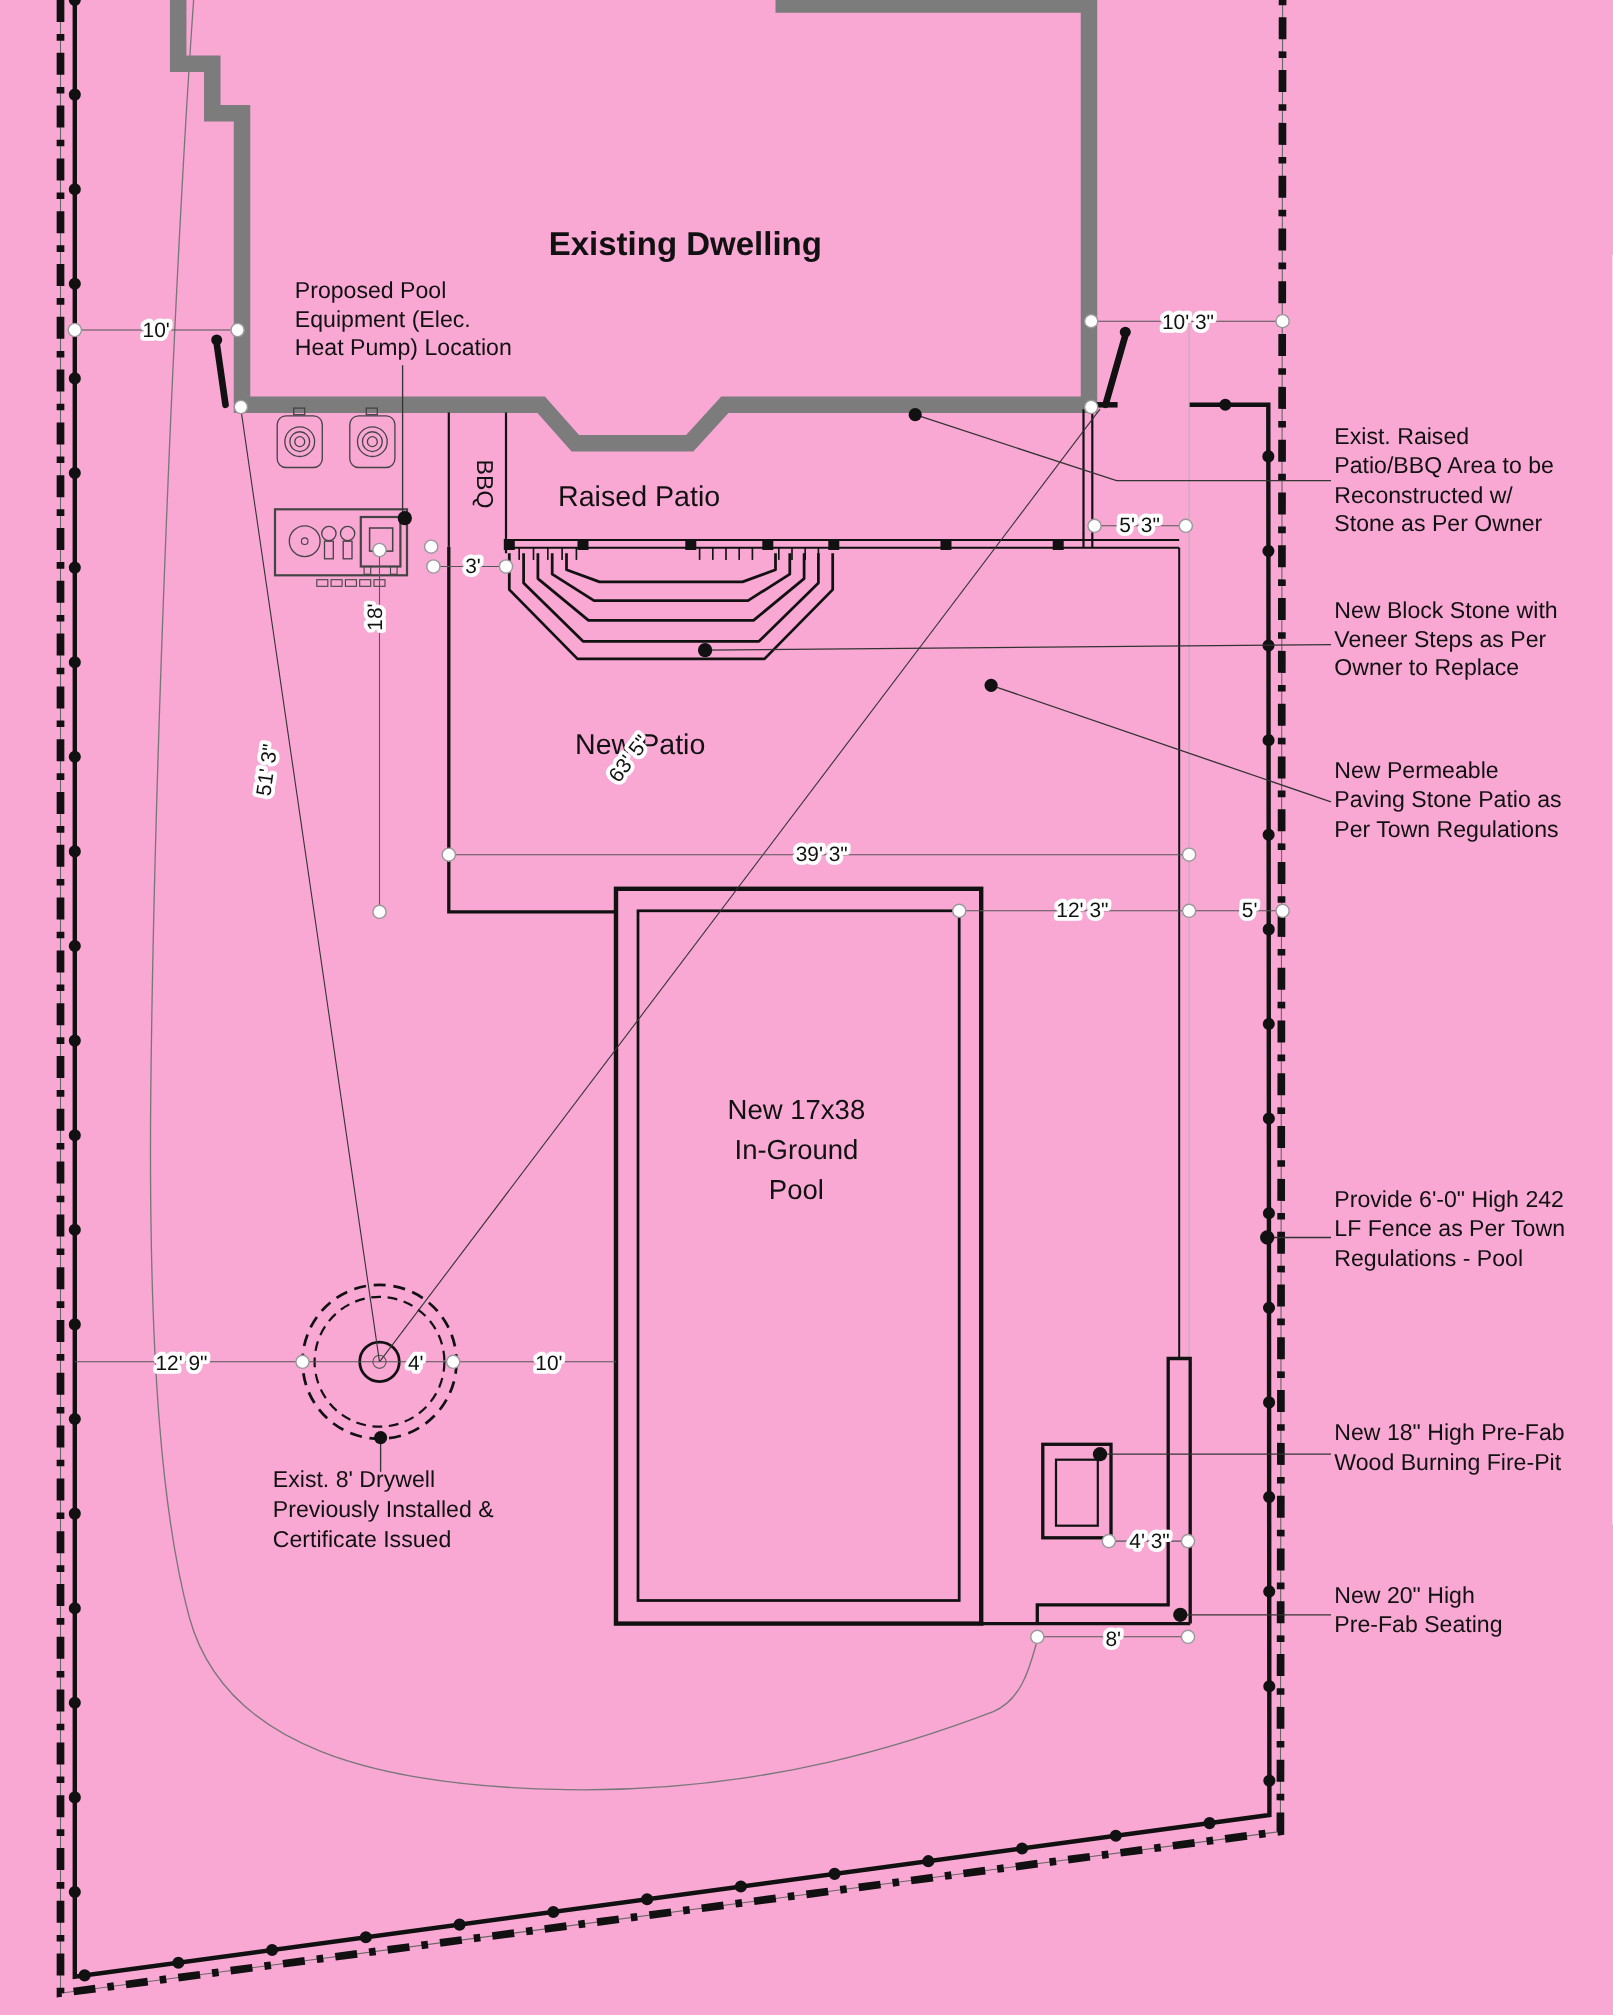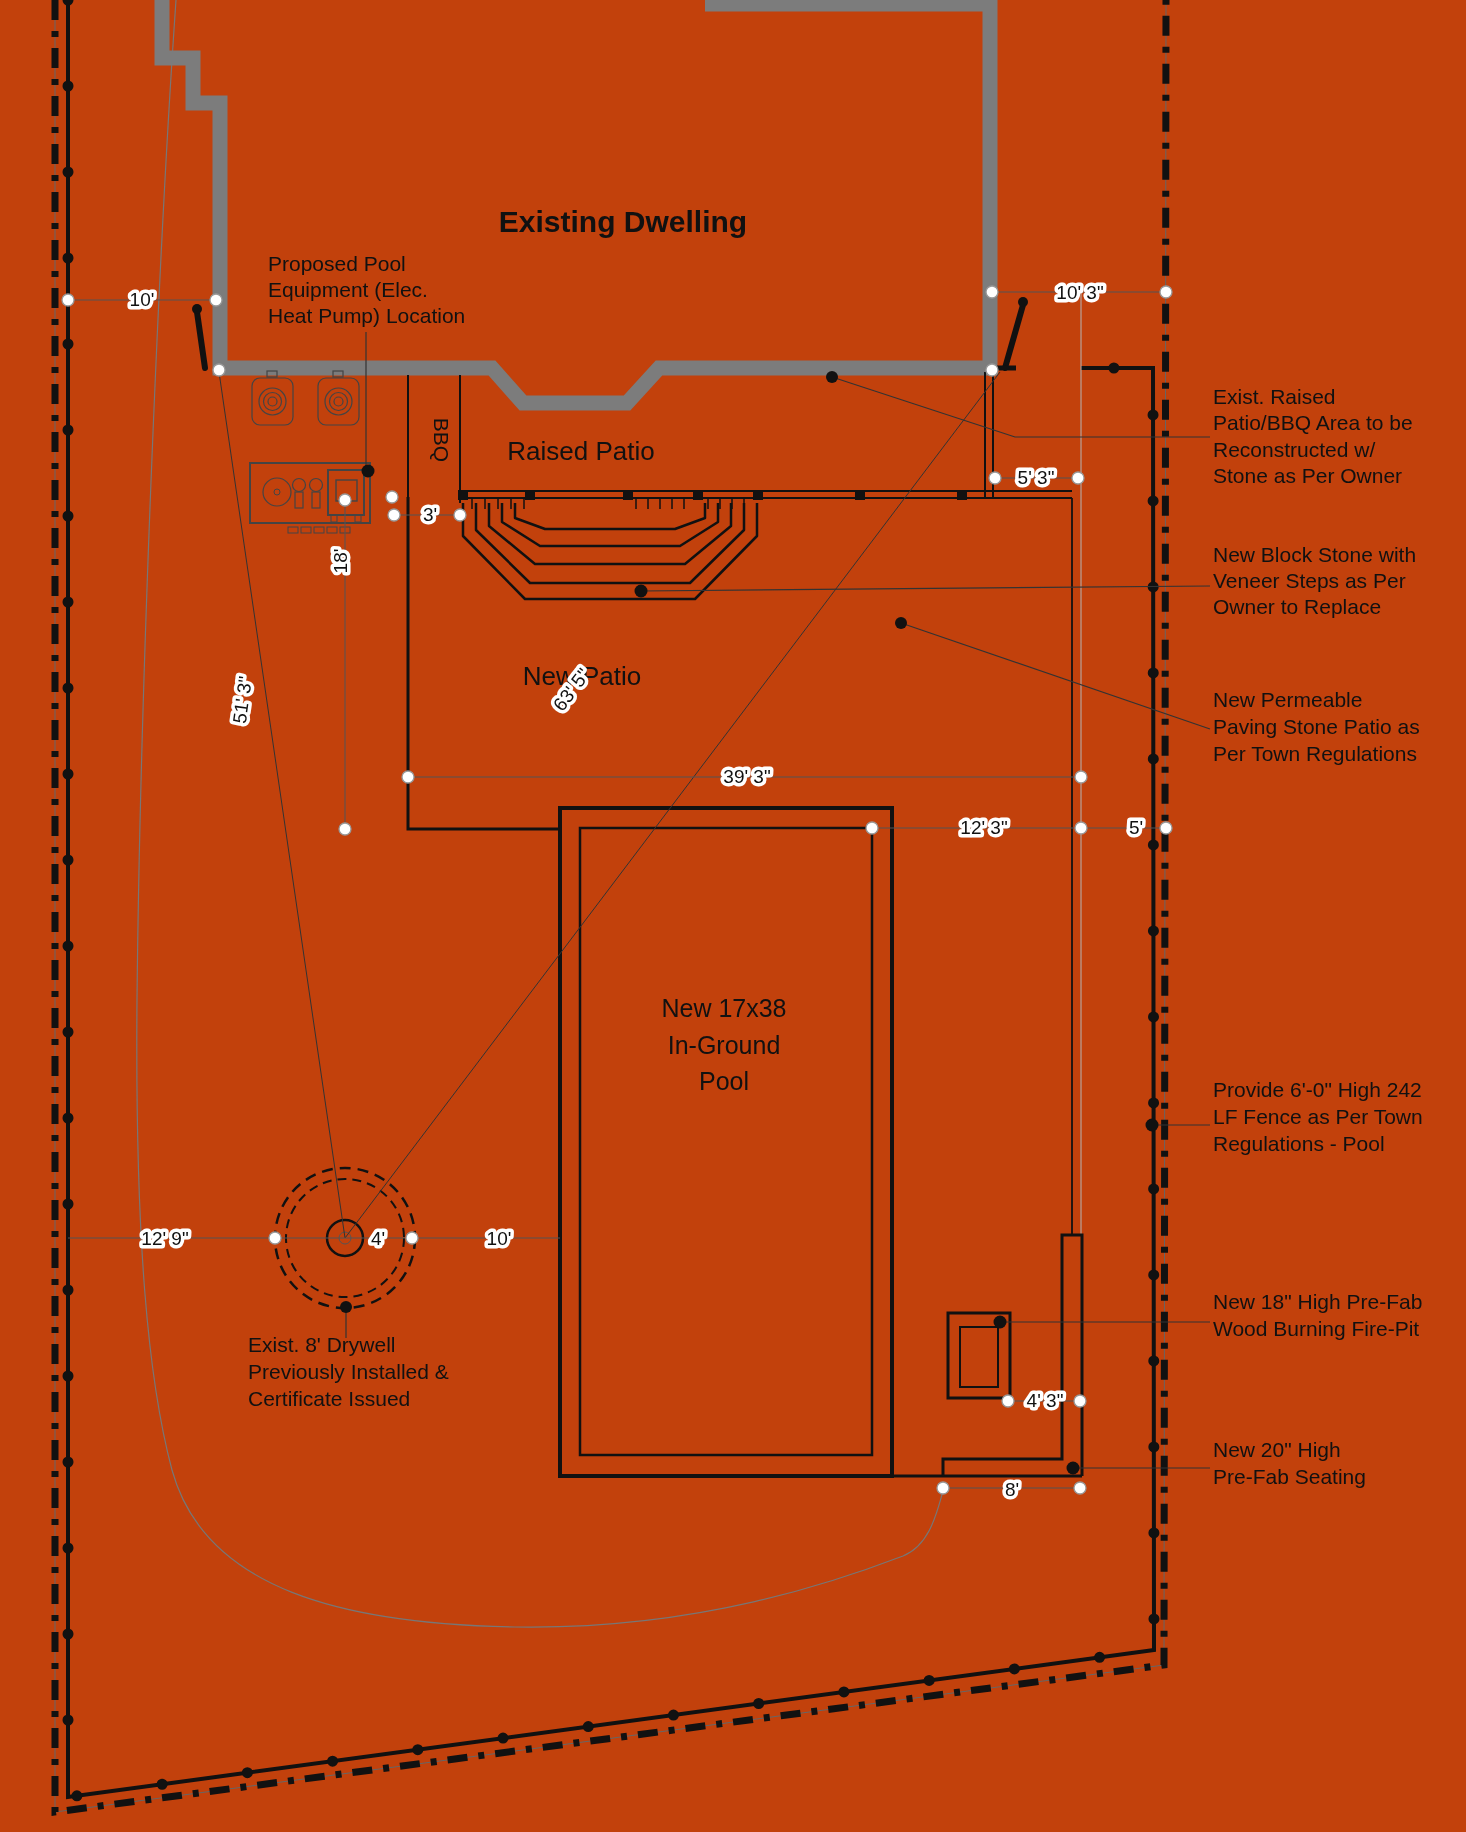--- a/index.html
+++ b/index.html
@@ -1,16 +1,16 @@
 <!DOCTYPE html>
 <html><head>
 <meta charset="utf-8">
 <style>
   html,body{margin:0;padding:0;background:#ffffff;}
-  .sheet{position:relative;width:1466px;height:1832px;background:#c2410c;overflow:hidden;
+  .sheet{position:relative;width:1466px;height:1832px;background:#f9a8d4;overflow:hidden;
          font-family:"Liberation Sans", sans-serif;}
   svg text{font-family:"Liberation Sans", sans-serif;fill:#111;}
   .title{font-size:30px;font-weight:600;}
   .area{font-size:26px;}
   .pool-lbl{font-size:25px;}
   .note{font-size:21px;}
   .ann{font-size:21px;}
   .dim{font-size:19px;paint-order:stroke;stroke:#ffffff;stroke-width:7px;stroke-linejoin:round;}
   .mid{text-anchor:middle;}
 </style>

